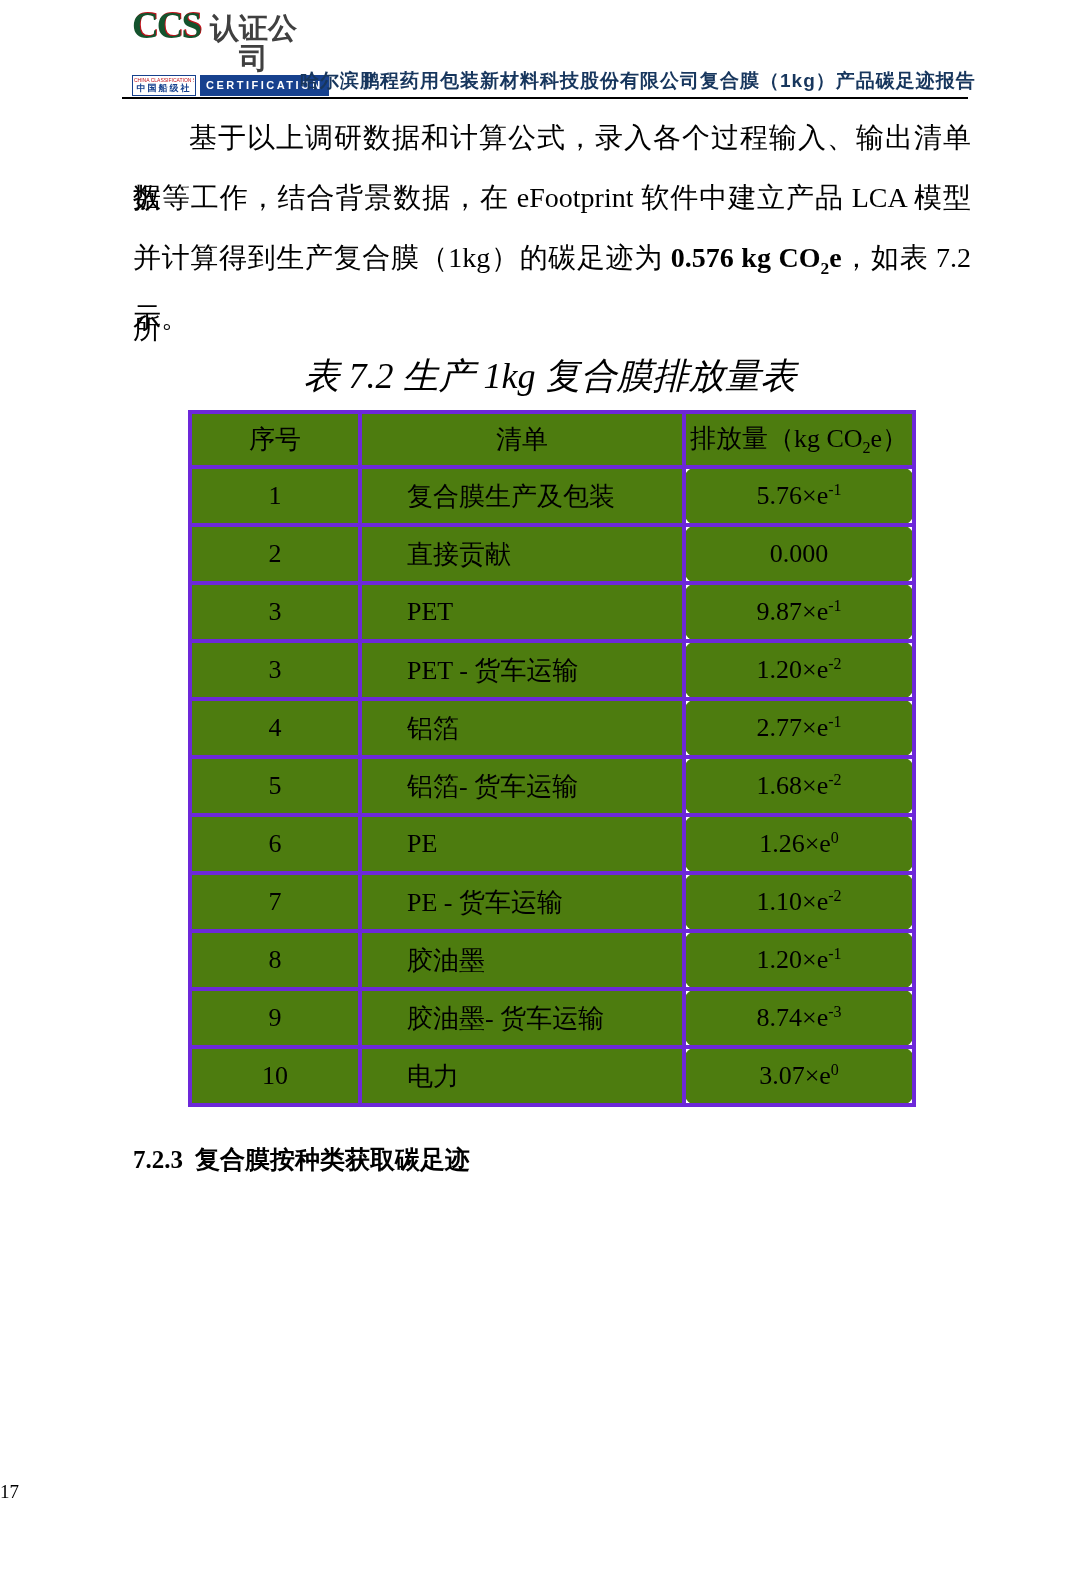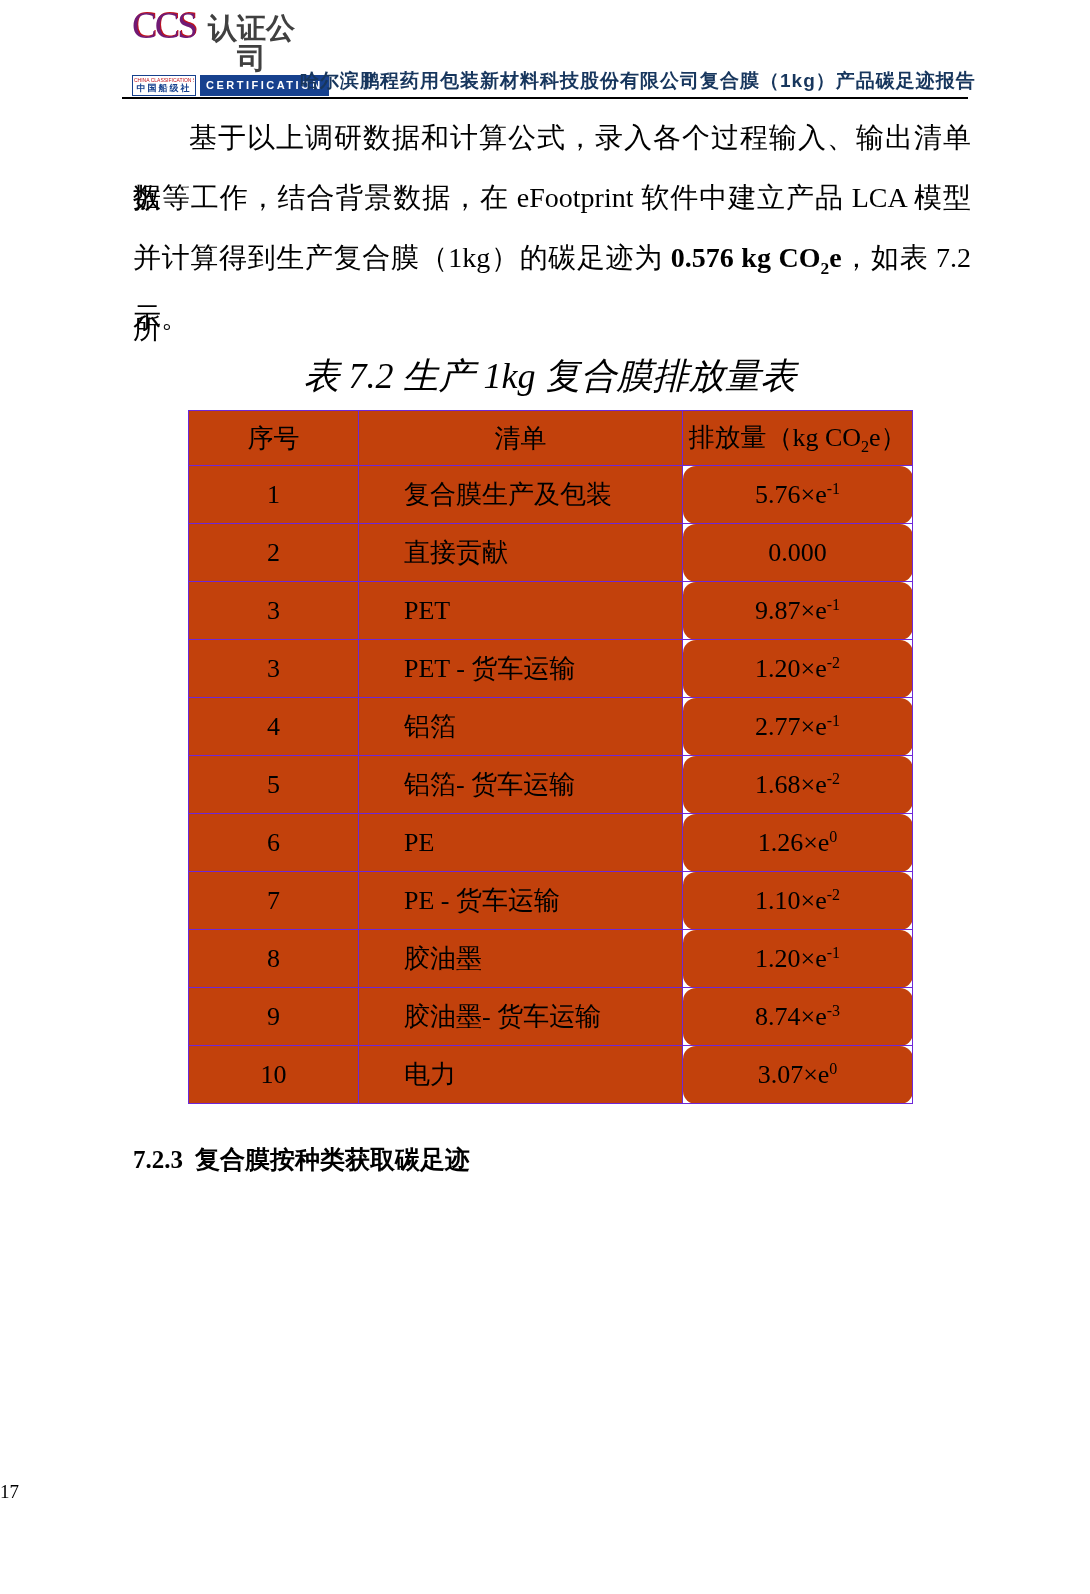--- a/index.html
+++ b/index.html
@@ -10,22 +10,22 @@
     color:#000;
   }
   .page { position:absolute; inset:0; background:#fff; }
 
   
   .header { position:absolute; left:122px; top:26px; width:846px; height:70px;
             display:flex; align-items:flex-end; }
   .logo { width:178px; flex:0 0 auto; padding-left:10px; }
   .logo-top { display:flex; align-items:baseline; gap:7px; }
   .ccs-text {
-    font-family:"Liberation Serif",serif; font-weight:normal; font-style:normal;
-    font-size:37px; line-height:34px; color:#701a75; letter-spacing:-2px;
+    font-family:"Liberation Serif",serif; font-weight:bold; font-style:normal;
+    font-size:37px; line-height:34px; color:#14532d; letter-spacing:-2px;
     text-shadow:1px -1px 0 #c1121c;
   }
   .brand-cn {
     font-family:"Liberation Sans","DejaVu Sans",sans-serif; font-weight:bold;
     font-size:29px; line-height:30px; color:#404040;text-align:center;
   }
   .logo-bottom { display:flex; gap:4px; margin-top:2px; align-items:stretch; }
   .society-box { border:1px solid #17418e; width:64px; text-align:center; padding:0 1px;
                  display:flex; flex-direction:column; justify-content:center; background:#fff; }
   .society-en { font-family:"Liberation Sans",sans-serif; font-size:5px; line-height:6px;
@@ -52,22 +52,22 @@
   .bold-co2e sub { font-size:0.62em; }
 
   
   .table-caption { position:absolute; left:188px; top:352px; width:724px;
                    text-align:center; font-size:36px;font-style:italic; }
   table.emissions { position:absolute; left:188px; top:410px; width:724px;
                     border-collapse:collapse; table-layout:fixed; }
   table.emissions col.c1 { width:170px; }
   table.emissions col.c2 { width:324px; }
   table.emissions col.c3 { width:230px; }
-  table.emissions td, table.emissions th { border:1px solid #6d28d9; font-weight:normal;
-    font-size:26px; vertical-align:middle; background:#c2410c; }
+  table.emissions td, table.emissions th { border:4px solid #6d28d9; font-weight:normal;
+    font-size:26px; vertical-align:middle; background:#4d7c0f; }
   table.emissions thead th { height:55px; text-align:center; }
   table.emissions tbody td { height:58px; }
   td.c-no  { text-align:center; }
   td.c-item{ text-align:left; padding-left:45px; }
   td.c-val { text-align:center;border-radius:13px; }
   .exp-sup { font-size:16px; position:relative; top:-0.55em; }
   .hdr-sub { font-size:0.62em; }
 
   
   .section-heading { position:absolute; left:133px; top:1143px; font-weight:bold;

